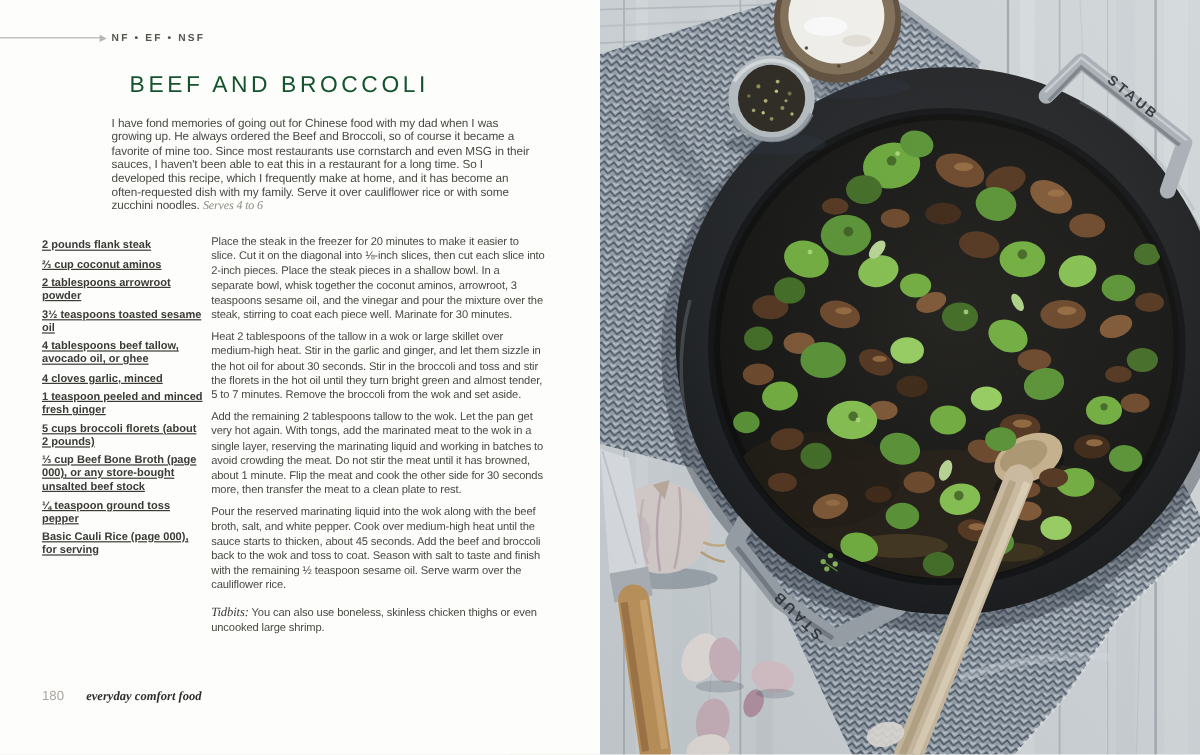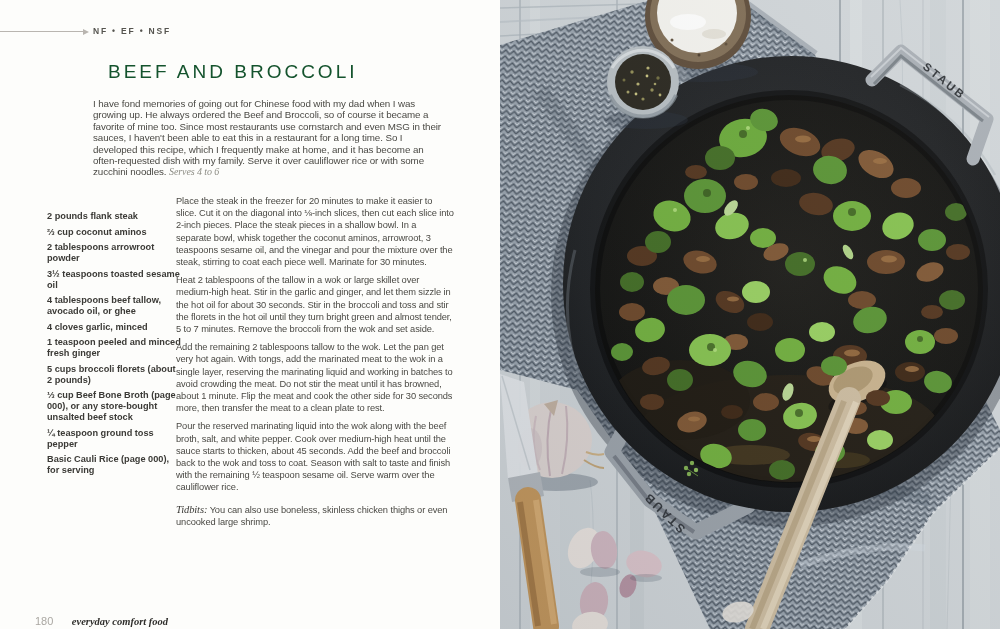--- a/index.html
+++ b/index.html
@@ -10,29 +10,29 @@
   .arrow-line{position:absolute;left:0;top:31px;width:84px;height:1px;background:#b9b5b0;}
   .arrow-line::after{content:"";position:absolute;right:-5px;top:-2.5px;border-left:6px solid #b9b5b0;
           border-top:3px solid transparent;border-bottom:3px solid transparent;}
   .badges{position:absolute;left:93px;top:26px;font-size:8.5px;font-weight:700;
           letter-spacing:1.8px;color:#55544f;}
   .title{position:absolute;left:92px;top:45px;margin:16px;font-size:19px;font-weight:400;
           letter-spacing:3px;color:#14532d;}
   .intro{position:absolute;left:93px;top:98px;width:356px;margin:0;font-size:9.8px;
           letter-spacing:-0.1px;line-height:11.4px;color:#4a4944;}
   .serves{font-family:"Liberation Serif",serif;font-style:italic;font-size:10px;color:#8d8d85;}
-  .ingredients{position:absolute;left:35px;top:199px;width:134px;margin:12px;padding:0;
-          list-style:none;font-size:9.2px;font-weight:700;line-height:11px;color:#3b3a36;}
+  .ingredients{position:absolute;left:35px;top:199px;width:134px;margin:0;padding:0;
+          list-style:none;font-size:9.2px;font-weight:700;line-height:11px;color:#3b3a36;text-decoration:underline;}
   .ingredients li{margin-bottom:4.5px;}
   .steps{position:absolute;left:176px;top:195px;width:278px;font-size:9.3px;
           letter-spacing:-0.1px;line-height:12.2px;color:#4a4944;}
   .steps p{margin:0 0 6px 0;}
   .tidbits{margin-top:10px !important;}
   .tidbits-label{font-family:"Liberation Serif",serif;font-style:italic;font-size:10.5px;color:#3b3a36;}
-  .footer{position:absolute;left:35px;top:611px;}
+  .footer{position:absolute;left:35px;top:570px;}
   .page-num{font-size:11px;color:#aaa7a2;}
   .book-title{margin-left:14px;font-family:"Liberation Serif",serif;font-style:italic;
           font-weight:700;font-size:10.5px;color:#2f2e2b;}
   
   .photo{position:absolute;left:500px;top:0;width:500px;height:629px;}
 </style>
 </head>
 <body>
 
 <div class="spread">

